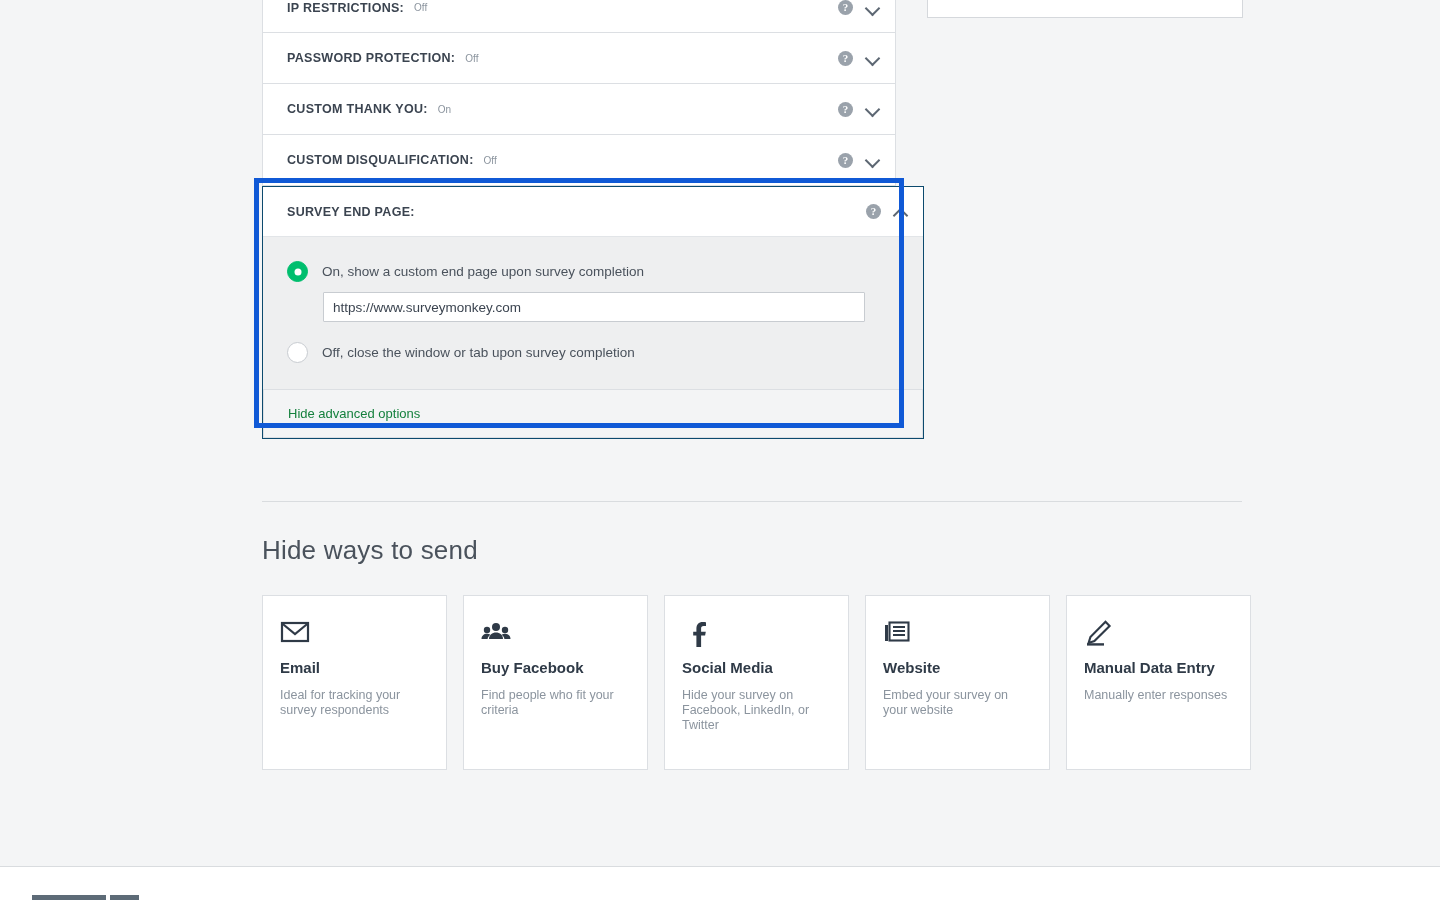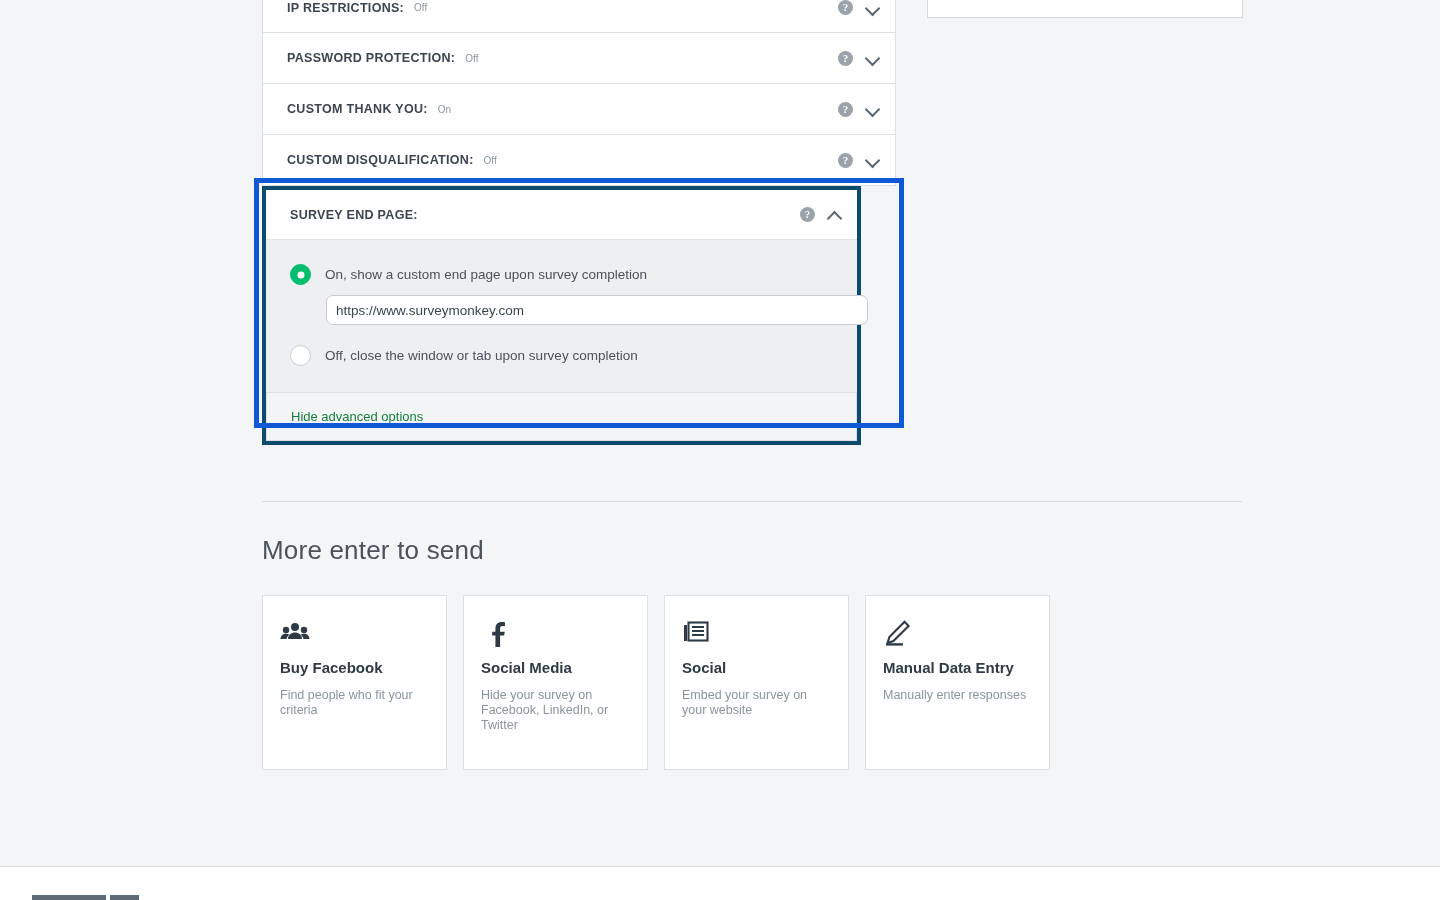--- a/index.html
+++ b/index.html
@@ -125,22 +125,22 @@
     border: 5px solid #1059d6;
     background: transparent;
     pointer-events: none;
     z-index: 5;
   }
 
   .endpage-panel {
     position: absolute;
     left: 222px;
     top: 186px;
-    width: 599px;
-    border: 4px solid #0c4a6e;
+    width: 662px;
+    border: 1px solid #0c4a6e;
     background: #ffffff;
   }
 
   .endpage-head {
     position: relative;
     height: 50px;
     display: flex;
     align-items: center;
     padding-left: 24px;
     background: #ffffff;
@@ -192,21 +192,21 @@
     display: block;
     margin: 8px 0 20px 36px;
     width: 542px;
     height: 30px;
     border: 1px solid #c8ccd1;
     background: #ffffff;
     font-family: "Liberation Sans", sans-serif;
     font-size: 13.5px;
     color: #3b4450;
     padding: 0 9px;
-    border-radius: 7px;
+    border-radius: 1px;
   }
 
   .hide-adv-row {
     background: #f3f4f5;
     height: 48px;
     display: flex;
     align-items: center;
     padding-left: 24px;
     border-left: 1px solid #dcdfe3;
     border-right: 1px solid #dcdfe3;
@@ -420,24 +420,34 @@
 
     <div class="hide-adv-row">
       <a class="hide-adv-link">Hide advanced options</a>
     </div>
   </div>
 
   <div class="highlight-box"></div>
 
   <div class="divider"></div>
 
-  <div class="mws-title">More enter to send</div>
+  <div class="mws-title">Hide ways to send</div>
 
   <div class="cards">
 
+    <div class="card">
+      <div class="card-icon">
+        <svg width="30" height="24" viewBox="0 0 30 24" fill="none" stroke="#2f3a47" stroke-width="2.2">
+          <rect x="2" y="3" width="26" height="18"></rect>
+          <path d="M2.8 4 L15 14 L27.2 4"></path>
+        </svg>
+      </div>
+      <div class="card-title">Email</div>
+      <div class="card-desc">Ideal for tracking your survey respondents</div>
+    </div>
 
     <div class="card">
       <div class="card-icon">
         <svg width="30" height="24" viewBox="0 0 30 24" fill="#2f3a47">
           <circle cx="15" cy="7" r="4"></circle>
           <circle cx="6" cy="10" r="3.2"></circle>
           <circle cx="24" cy="10" r="3.2"></circle>
           <path d="M8 19 c0-4 3.2-6.5 7-6.5 s7 2.5 7 6.5 z"></path>
           <path d="M0.5 19 c0-3.2 2.4-5.2 5.5-5.2 c1.3 0 2.5 .35 3.4 .95 C7.6 16 6.8 17.4 6.6 19 z"></path>
           <path d="M29.5 19 c0-3.2-2.4-5.2-5.5-5.2 c-1.3 0-2.5 .35-3.4 .95 C22.4 16 23.2 17.4 23.4 19 z"></path>
@@ -458,21 +468,21 @@
     </div>
 
     <div class="card">
       <div class="card-icon">
         <svg width="30" height="25" viewBox="0 0 30 25" fill="none" stroke="#2f3a47" stroke-width="2.1">
           <path d="M2 5 h3 v16 h-3 z" fill="#2f3a47" stroke="none"></path>
           <rect x="6.5" y="2.5" width="19" height="18"></rect>
           <path d="M10 7 h12 M10 11 h12 M10 15 h12" stroke-width="1.8"></path>
         </svg>
       </div>
-      <div class="card-title">Social</div>
+      <div class="card-title">Website</div>
       <div class="card-desc">Embed your survey on your website</div>
     </div>
 
     <div class="card">
       <div class="card-icon">
         <svg width="30" height="26" viewBox="0 0 30 26" fill="none" stroke="#2f3a47" stroke-width="2.1">
           <path d="M21.5 1.8 L25.6 5.9 L10.4 21.1 L4.6 22.9 L6.4 17.1 z"></path>
           <path d="M3 24.4 h17" stroke-width="2.4"></path>
         </svg>
       </div>

